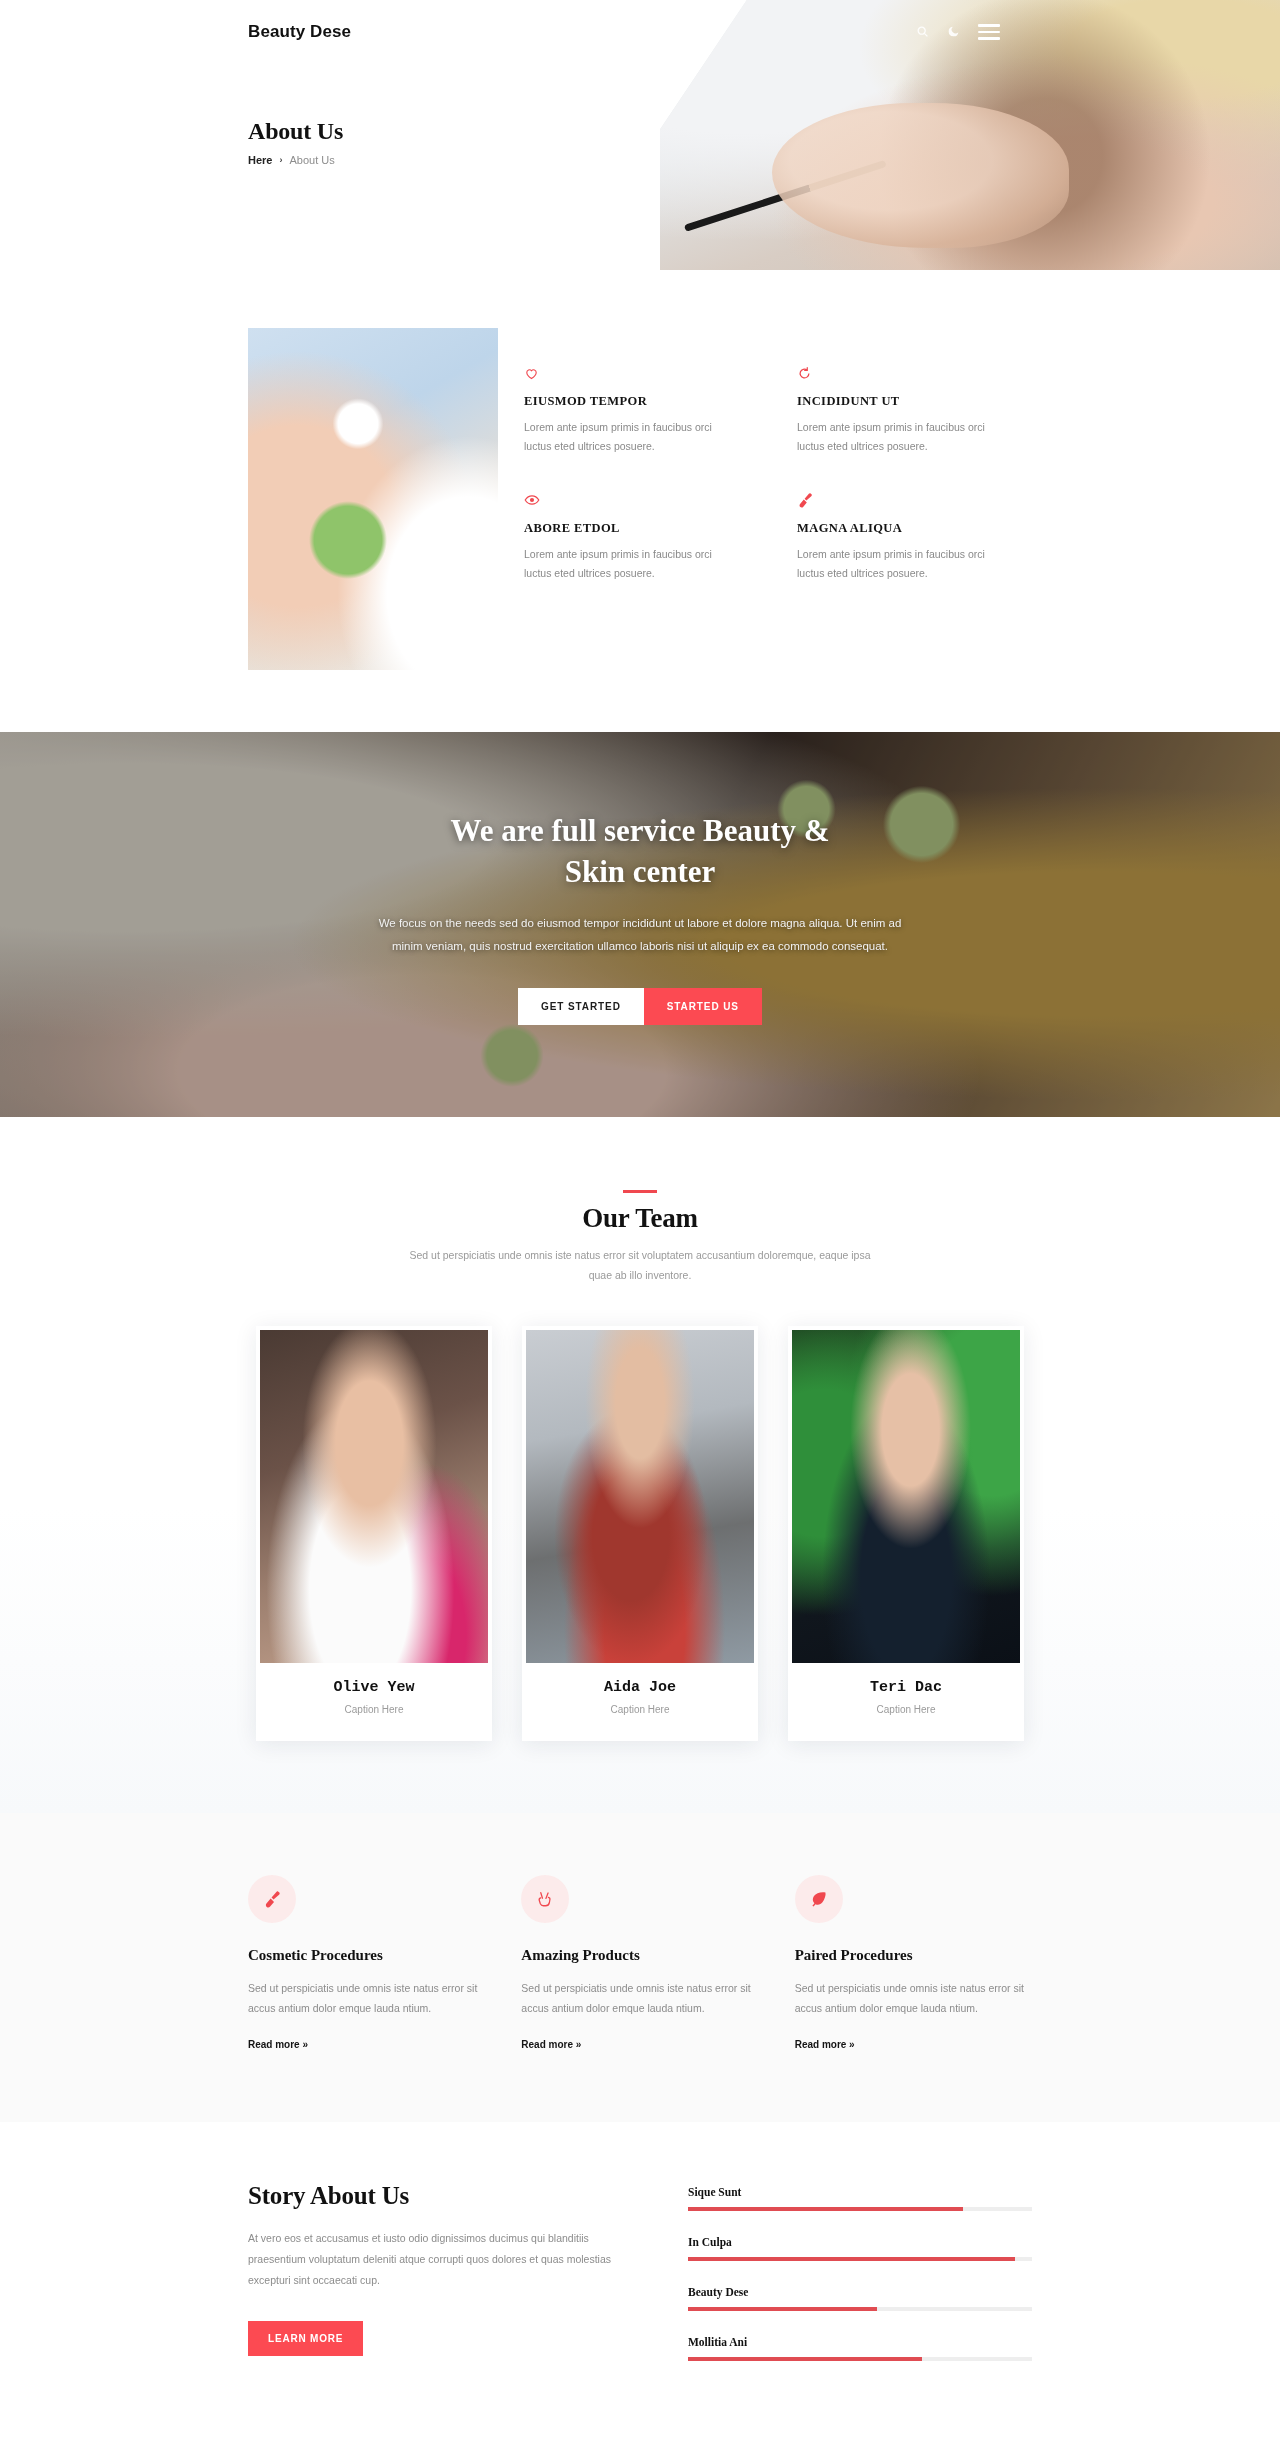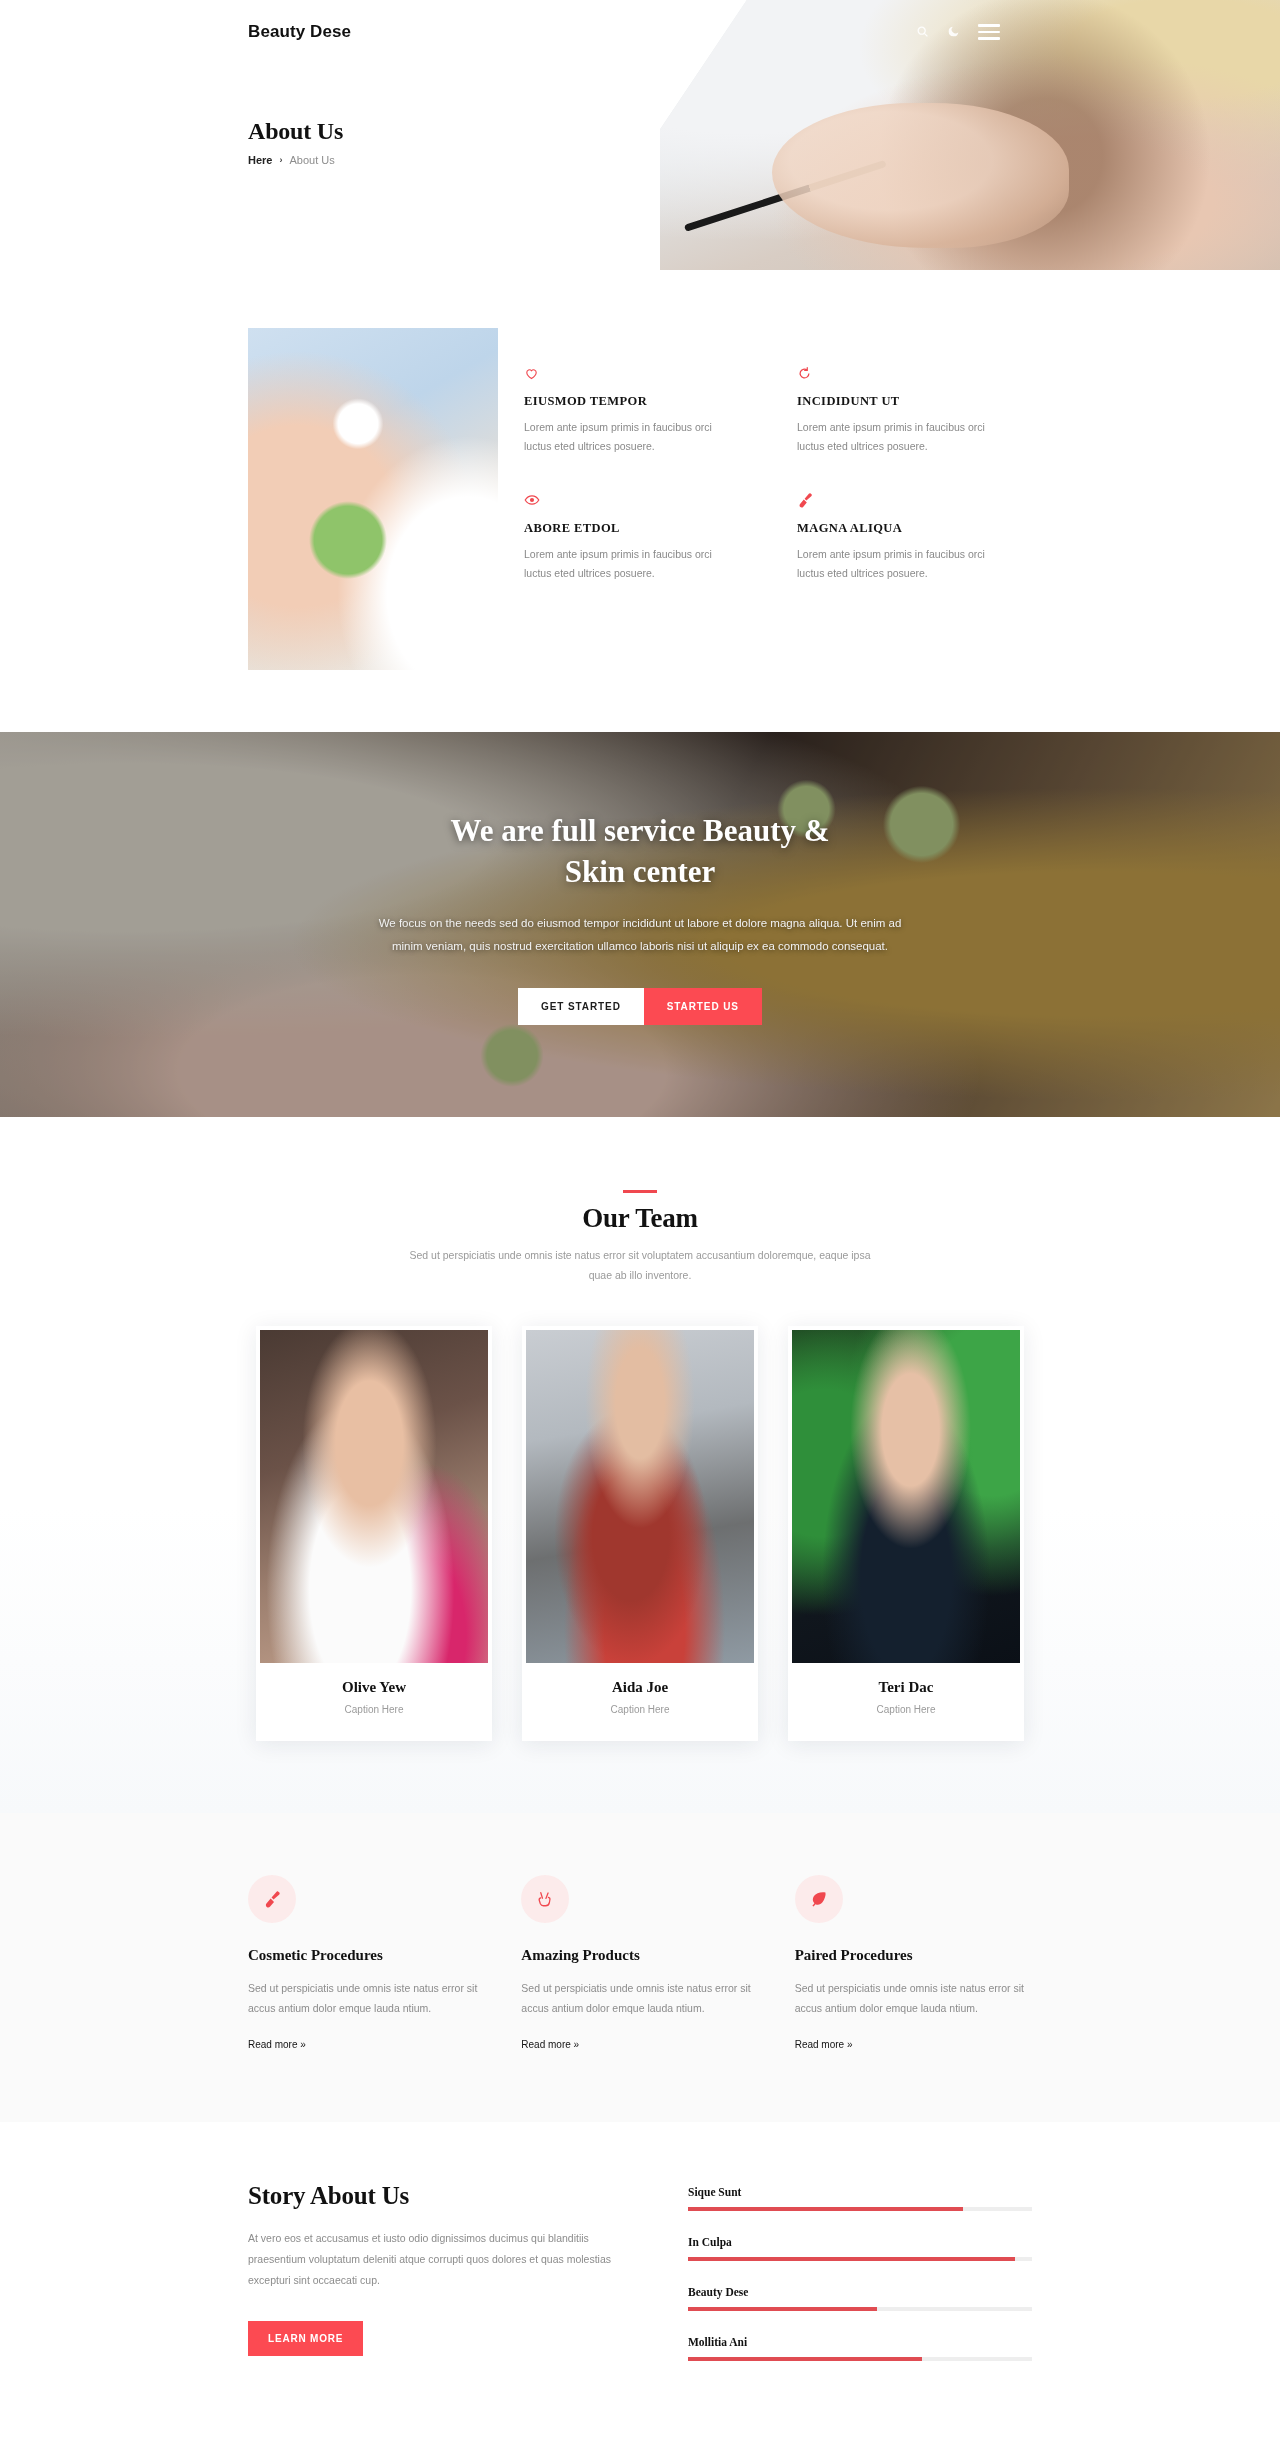--- a/index.html
+++ b/index.html
@@ -116,34 +116,34 @@
       radial-gradient(ellipse at 46% 62%, #a0372e 0 22%, rgba(160,55,46,0) 44%),
       radial-gradient(ellipse at 52% 90%, #c9413a 0 24%, rgba(201,65,58,0) 48%),
       linear-gradient(170deg,#c9cdd2 0%,#b3b9bf 30%,#6d6f70 62%,#8f9aa3 100%);}
   .t3{background:
       radial-gradient(ellipse at 52% 30%, #e6c0a6 0 17%, rgba(230,192,166,0) 36%),
       radial-gradient(ellipse at 50% 74%, #14202e 0 28%, rgba(20,32,46,0) 52%),
       radial-gradient(ellipse at 14% 40%, #2f8f3a 0 26%, rgba(47,143,58,0) 54%),
       radial-gradient(ellipse at 88% 24%, #3da547 0 24%, rgba(61,165,71,0) 52%),
       linear-gradient(160deg,#1d3d1f 0%,#2c6b2f 30%,#10161d 70%,#0b1017 100%);}
   .t-body{padding:16px 10px 26px;text-align:center;}
-  .t-body h5{font-family:Liberation Serif, serif;font-size:15px;font-weight:bold;color:#111;}
+  .t-body h5{font-family:Liberation Mono, monospace;font-size:15px;font-weight:bold;color:#111;}
   .t-body span{display:block;margin-top:8px;font-size:10px;color:#9b9b9b;}
 
   
   .svcs{background:#fafafa;padding:62px 0 70px;}
   .svc-row{display:flex;gap:36px;}
   .svc{flex:1;}
   .svc-ic{
     width:48px;height:48px;border-radius:50%;background:#fcebeb;
     display:flex;align-items:center;justify-content:center;color:#f0484f;margin-bottom:24px;
   }
   .svc h4{font-family:"Liberation Serif",serif;font-size:15px;font-weight:bold;color:#111;margin-bottom:14px;}
   .svc p{font-size:10.5px;line-height:1.95;color:#8c8c8c;max-width:232px;}
-  .readmore{display:inline-block;margin-top:20px;font-size:10px;font-weight:normal;color:#141414;text-decoration:none;}
+  .readmore{display:inline-block;margin-top:20px;font-size:10px;font-weight:bold;color:#141414;text-decoration:none;}
 
   
   .story{background:#fff;padding:60px 0 66px;}
   .story-row{display:flex;gap:60px;align-items:flex-start;justify-content:space-between;}
   .story-l{width:380px;}
   .story-l h3{font-family:"Liberation Serif",serif;font-size:25px;font-weight:bold;color:#111;letter-spacing:-.2px;}
   .story-l p{margin-top:18px;font-size:10.5px;line-height:2;color:#8c8c8c;}
   .learn{display:inline-block;margin-top:30px;background:#fc4a52;color:#fff;font-size:10px;font-weight:bold;letter-spacing:.8px;padding:12px 20px;text-decoration:none;}
   .story-r{flex:1;padding-top:4px;}
   .bar-item{margin-bottom:25px;}

